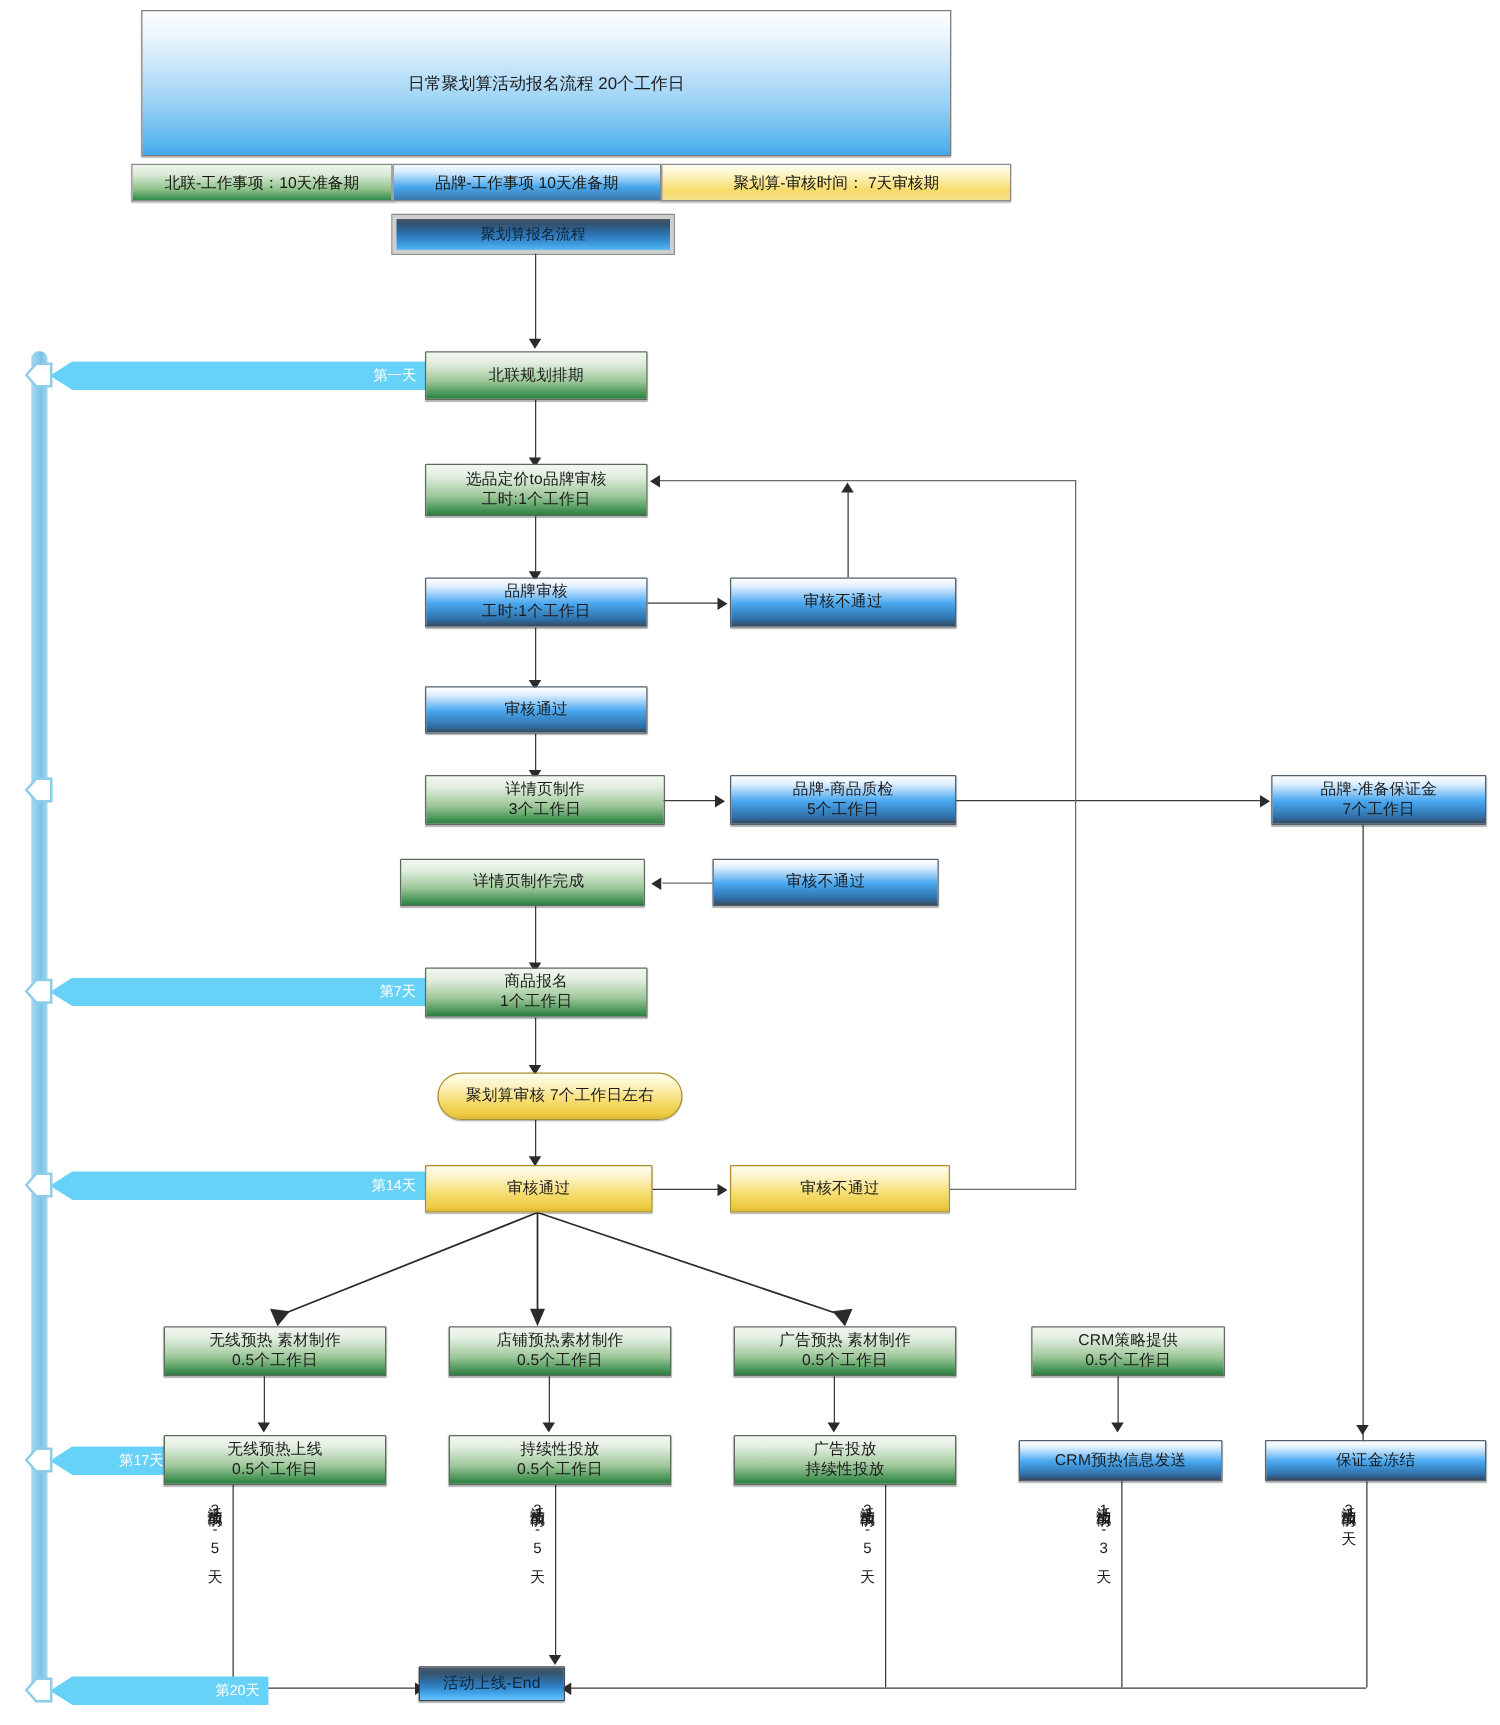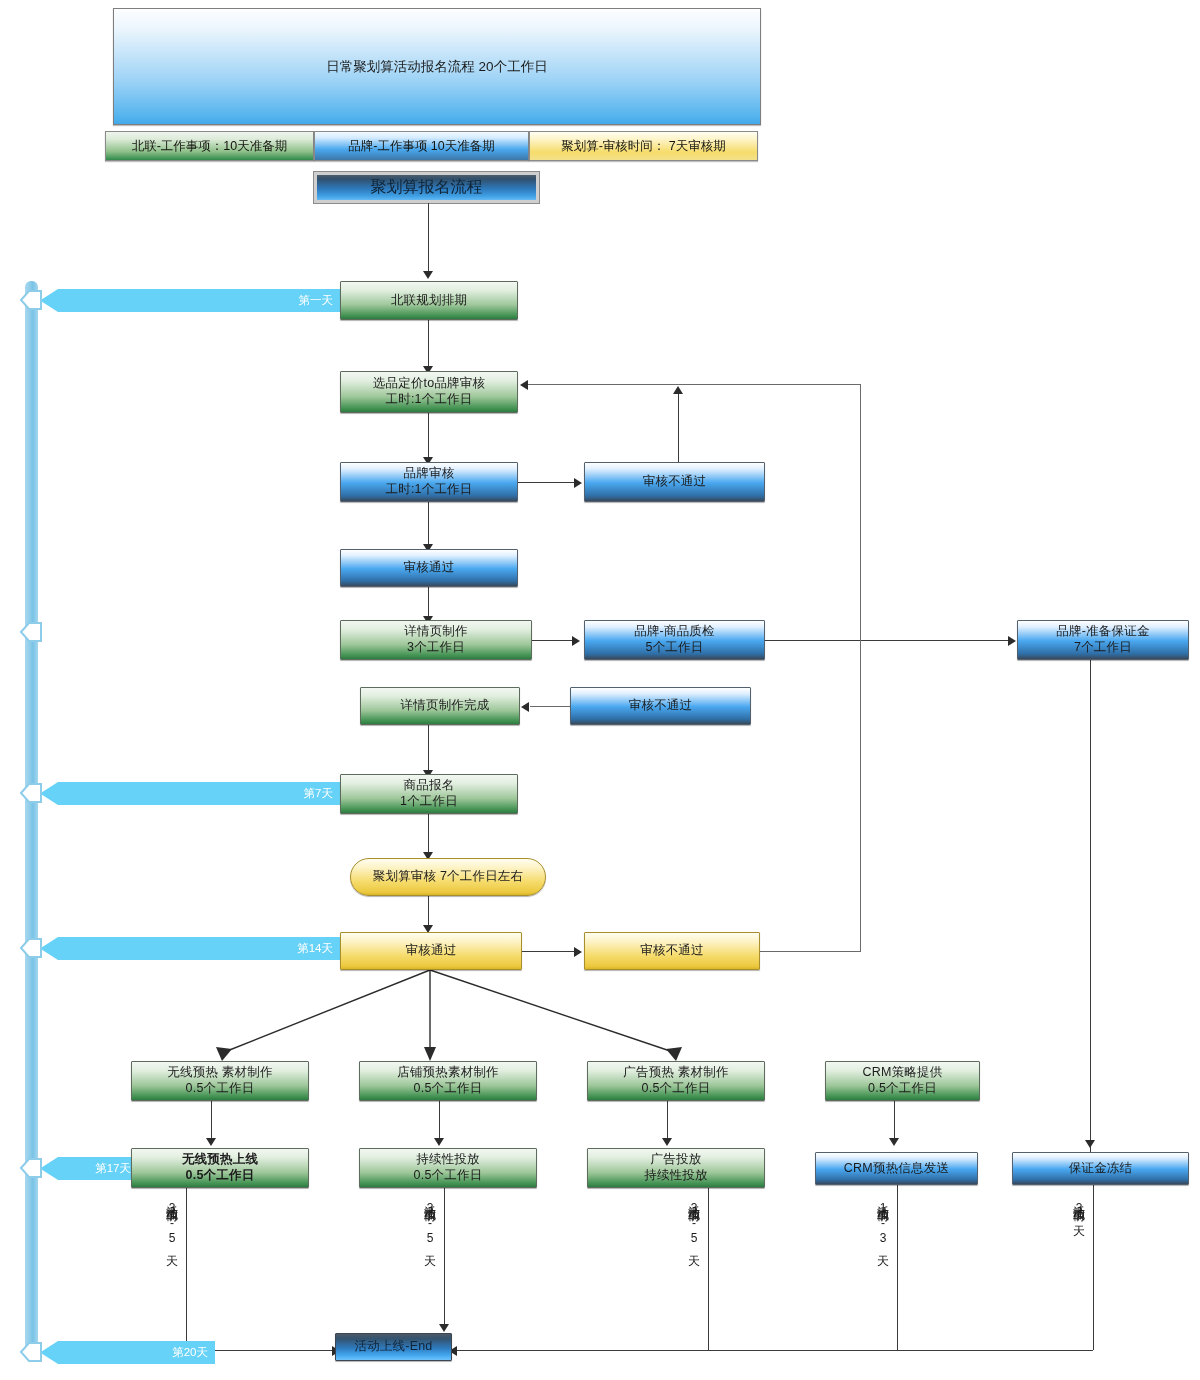--- a/index.html
+++ b/index.html
@@ -33,27 +33,27 @@
              background:linear-gradient(to bottom,#fdfeff 0%,#eaf5fd 18%,#9ed3f6 62%,#56b4ee 93%,#43a8e9 100%);
              display:flex;align-items:center;justify-content:center;
              font-size:13.5px;color:#1b1b1b;box-shadow:0 1px 1px rgba(0,0,0,.25);}
   .hdr-seg{position:absolute;top:131px;height:30px;box-sizing:border-box;
            border:1px solid #8a8a8a;display:flex;align-items:center;justify-content:center;
            font-size:12.5px;color:#15150f;box-shadow:0 1px 1px rgba(0,0,0,.25);}
   #seg-beilian{left:105px;width:209px;
       background:linear-gradient(to bottom,#eef5ec 0%,#dcebd8 26%,#8ec08a 70%,#2f8a4a 100%);}
   #seg-pinpai{left:314px;width:215px;
       background:linear-gradient(to bottom,#f2f9ff 0%,#d6ecff 20%,#4aa8ee 62%,#3d77a8 100%);}
-  #seg-juhuasuan{left:529px;width:229px;
+  #seg-juhuasuan{left:529px;width:280px;
       background:linear-gradient(to bottom,#fffef2 0%,#fdf4c8 26%,#f6dc6b 72%,#f3e08b 100%);}
   #hdr-sub{position:absolute;left:314px;top:172px;width:225px;height:31px;box-sizing:border-box;
            border:3px solid #cfcfcf;outline:1px solid #8c8c8c;
            background:linear-gradient(to bottom,#4e5c6a 0%,#31506c 16%,#2d78ba 54%,#3f9fe3 84%,#63b9f5 100%);
            display:flex;align-items:center;justify-content:center;
-           font-size:16px;color:#0f2436;}
+           font-size:12px;color:#0f2436;}
 
   
   #tl-bar{position:absolute;left:25px;top:281px;width:13px;height:1080px;
           border-radius:6px;
           background:linear-gradient(to right,#a9d7ef 0%,#8ecdea 38%,#79c3e7 60%,#a5d6ee 100%);}
   .tl-marker{position:absolute;left:19px;width:25px;height:24px;z-index:3;}
   .tl-marker svg{display:block;}
   .tl-flag{position:absolute;height:23px;z-index:2;
            background:#67d2f7;color:#ffffff;font-size:11.5px;
            display:flex;align-items:center;justify-content:flex-end;
@@ -205,21 +205,21 @@
   <div class="ln-h" style="left:765px;top:640px;width:248px;"></div>
   <div class="arw arw-r" style="left:1008px;top:636px;"></div>
 
   <div class="node n-blue" style="left:1017px;top:620px;width:172px;height:40px;">
     <span class="ln">品牌-准备保证金</span>
     <span class="ln">7个工作日</span>
   </div>
   <div class="ln-v" style="left:1090px;top:660px;height:498px;"></div>
   <div class="arw arw-d" style="left:1085px;top:1140px;"></div>
 
-  <div class="node n-green" style="left:360px;top:687px;width:160px;height:38px;padding-left:10px;">
+  <div class="node n-green" style="left:320px;top:687px;width:196px;height:38px;padding-left:10px;">
     <span class="ln">详情页制作完成</span>
   </div>
 
   <div class="node n-blue" style="left:570px;top:687px;width:181px;height:38px;">
     <span class="ln">审核不通过</span>
   </div>
   <div class="ln-h ln-thin" style="left:530px;top:706px;width:40px;"></div>
   <div class="arw arw-l" style="left:521px;top:702px;"></div>
 
   <div class="ln-v" style="left:428px;top:725px;height:47px;"></div>
@@ -279,21 +279,21 @@
 
   <div class="ln-v" style="left:211px;top:1101px;height:42px;"></div>
   <div class="arw arw-d" style="left:206px;top:1138px;"></div>
   <div class="ln-v" style="left:439px;top:1101px;height:42px;"></div>
   <div class="arw arw-d" style="left:434px;top:1138px;"></div>
   <div class="ln-v" style="left:667px;top:1101px;height:42px;"></div>
   <div class="arw arw-d" style="left:662px;top:1138px;"></div>
   <div class="ln-v" style="left:894px;top:1101px;height:42px;"></div>
   <div class="arw arw-d" style="left:889px;top:1138px;"></div>
 
-  <div class="node n-green" style="left:131px;top:1148px;width:178px;height:40px;font-weight:bold;">
+  <div class="node n-green" style="left:131px;top:1148px;width:178px;height:40px;">
     <span class="ln">无线预热上线</span>
     <span class="ln">0.5个工作日</span>
   </div>
   <div class="node n-green" style="left:359px;top:1148px;width:178px;height:40px;">
     <span class="ln">持续性投放</span>
     <span class="ln">0.5个工作日</span>
   </div>
   <div class="node n-green" style="left:587px;top:1148px;width:178px;height:40px;">
     <span class="ln">广告投放</span>
     <span class="ln">持续性投放</span>

